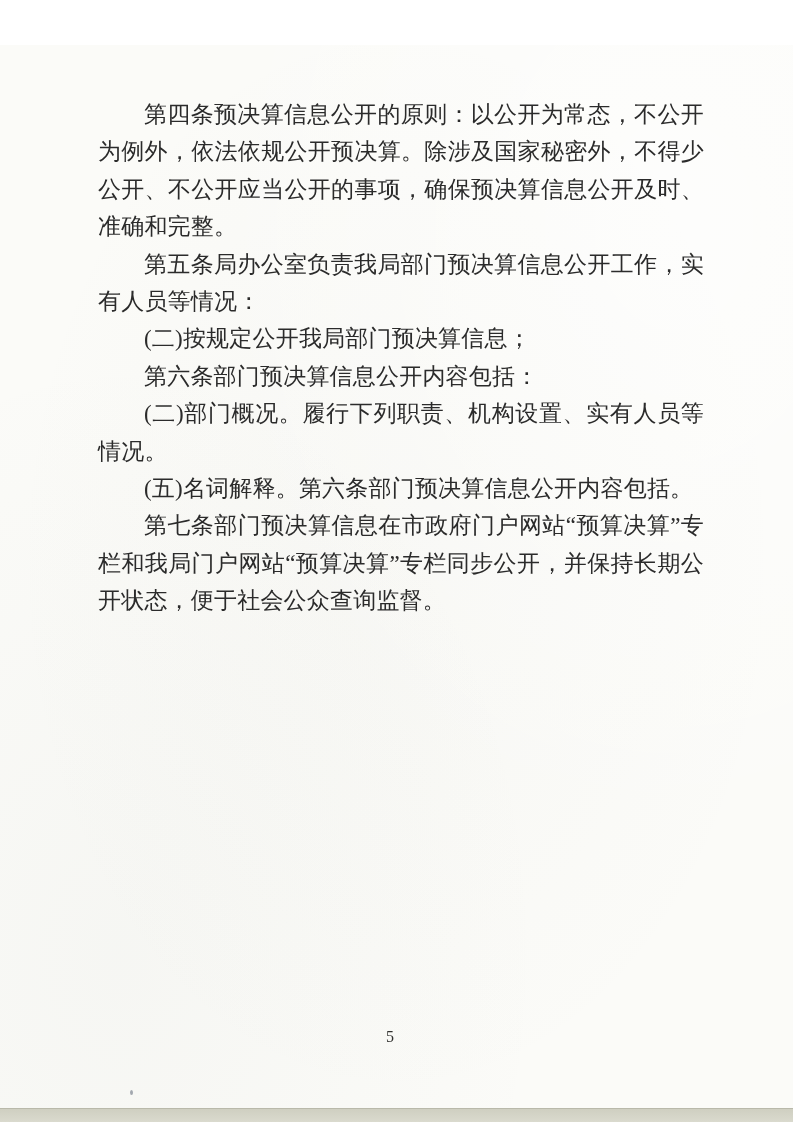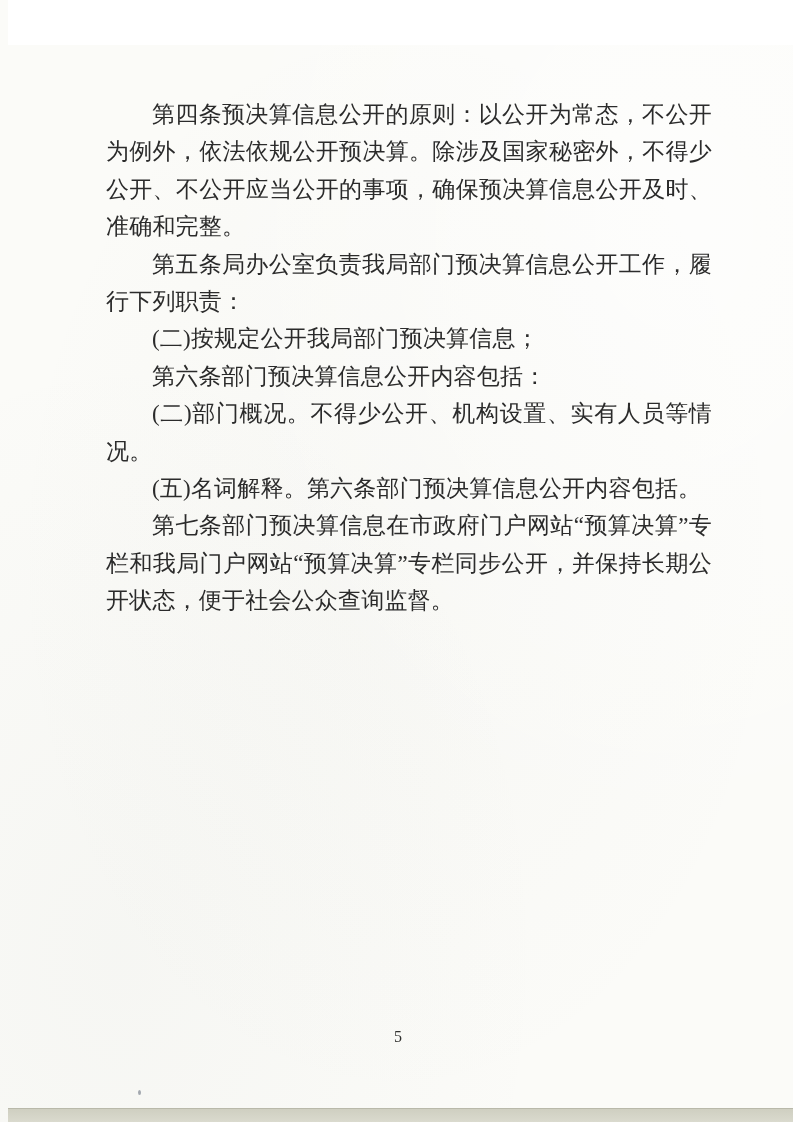--- a/index.html
+++ b/index.html
@@ -1,15 +1,15 @@
 <!DOCTYPE html>
 <html><head>
 <meta charset="utf-8">
 <style>
-  * { box-sizing: border-box; margin-left: 8px; }
+  * { box-sizing: border-box; }
   html, body {
     margin: 0;
     padding: 0;
   }
   body {
     width: 793px;
     height: 1122px;
     position: relative;
     overflow: hidden;
     background:
@@ -70,24 +70,24 @@
 </style>
 </head>
 <body>
 
 <div>
 
   <div class="top-margin"></div>
 
   <div class="content">
     <p>第四条预决算信息公开的原则：以公开为常态，不公开为例外，依法依规公开预决算。除涉及国家秘密外，不得少公开、不公开应当公开的事项，确保预决算信息公开及时、准确和完整。</p>
-    <p>第五条局办公室负责我局部门预决算信息公开工作，履行下列职责：</p>
+    <p>第五条局办公室负责我局部门预决算信息公开工作，实有人员等情况：</p>
     <p>(二)按规定公开我局部门预决算信息；</p>
     <p>第六条部门预决算信息公开内容包括：</p>
-    <p>(二)部门概况。不得少公开、机构设置、实有人员等情况。</p>
+    <p>(二)部门概况。履行下列职责、机构设置、实有人员等情况。</p>
     <p>(五)名词解释。第六条部门预决算信息公开内容包括。</p>
     <p>第七条部门预决算信息在市政府门户网站“预算决算”专栏和我局门户网站“预算决算”专栏同步公开，并保持长期公开状态，便于社会公众查询监督。</p>
   </div>
 
   <div class="page-number">5</div>
 
   <div class="speck"></div>
 
   <div class="bottom-edge"></div>
 

